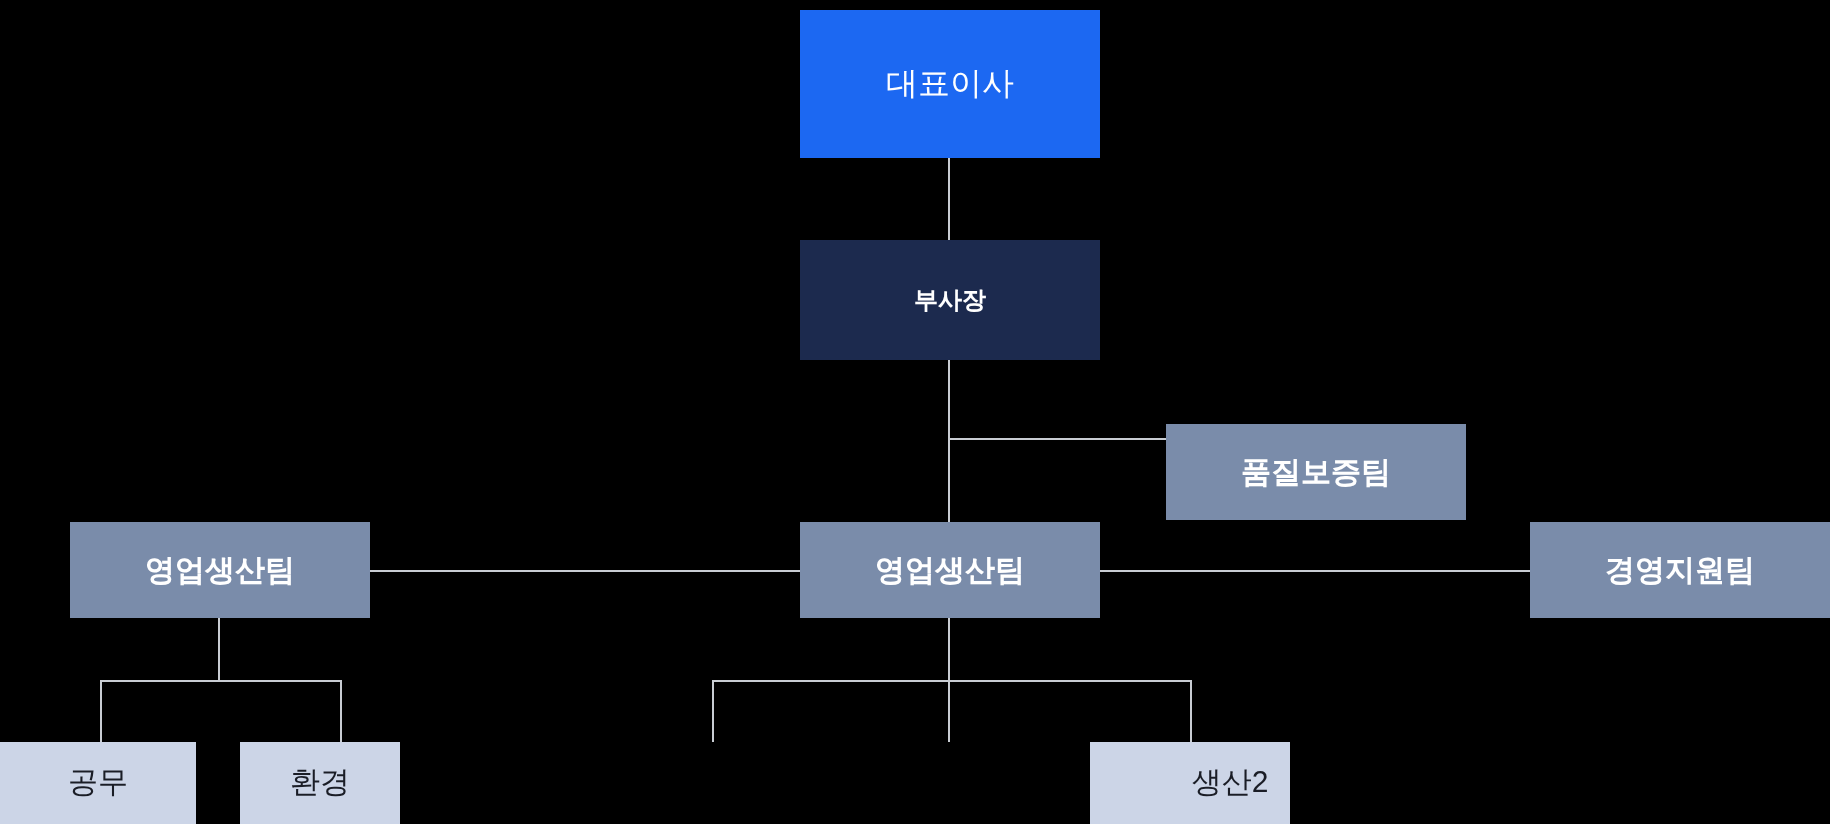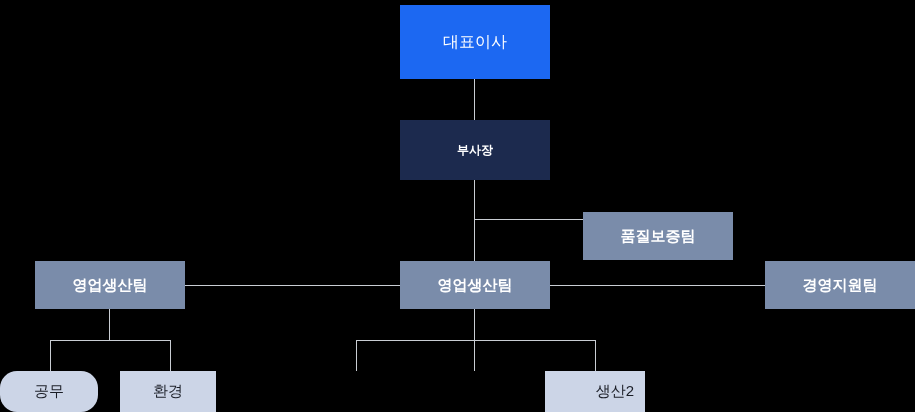--- a/index.html
+++ b/index.html
@@ -44,22 +44,22 @@
     background: var(--connector, #C9CDD3);
   }
 
   
   #n-ceo          { left: 400px; top: 5px;   width: 150px; height: 74px; }
   #n-vp           { left: 400px; top: 120px; width: 150px; height: 60px; }
   #n-qa           { left: 583px; top: 212px; width: 150px; height: 48px; }
   #n-env-works    { left: 35px;  top: 261px; width: 150px; height: 48px; }
   #n-sales-prod   { left: 400px; top: 261px; width: 150px; height: 48px; }
   #n-mgmt-support { left: 765px; top: 261px; width: 150px; height: 48px; }
-  #n-works        { left: 0;     top: 371px; width: 98px;  height: 41px; border-radius: 17px; }
-  #n-environment  { left: 120px; top: 371px; width: 96px;  height: 41px; }
+  #n-works        { left: 0;     top: 371px; width: 98px;  height: 41px; }
+  #n-environment  { left: 120px; top: 371px; width: 80px;  height: 41px; }
   #n-sales        { left: 305px; top: 371px; width: 100px; height: 41px; }
   #n-prod1        { left: 427px; top: 371px; width: 100px; height: 41px; }
   #n-prod2        { left: 545px; top: 371px; width: 100px; height: 41px; padding-left: 40px; }
 
   
   #l-ceo-vp       { left: 474px; top: 79px;  width: 1px;   height: 41px; }
   #l-vp-down      { left: 474px; top: 180px; width: 1px;   height: 81px; }
   #l-qa-branch    { left: 475px; top: 219px; width: 108px; height: 1px; }
   #l-env-sp       { left: 185px; top: 285px; width: 215px; height: 1px; }
   #l-sp-ms        { left: 550px; top: 285px; width: 215px; height: 1px; }

